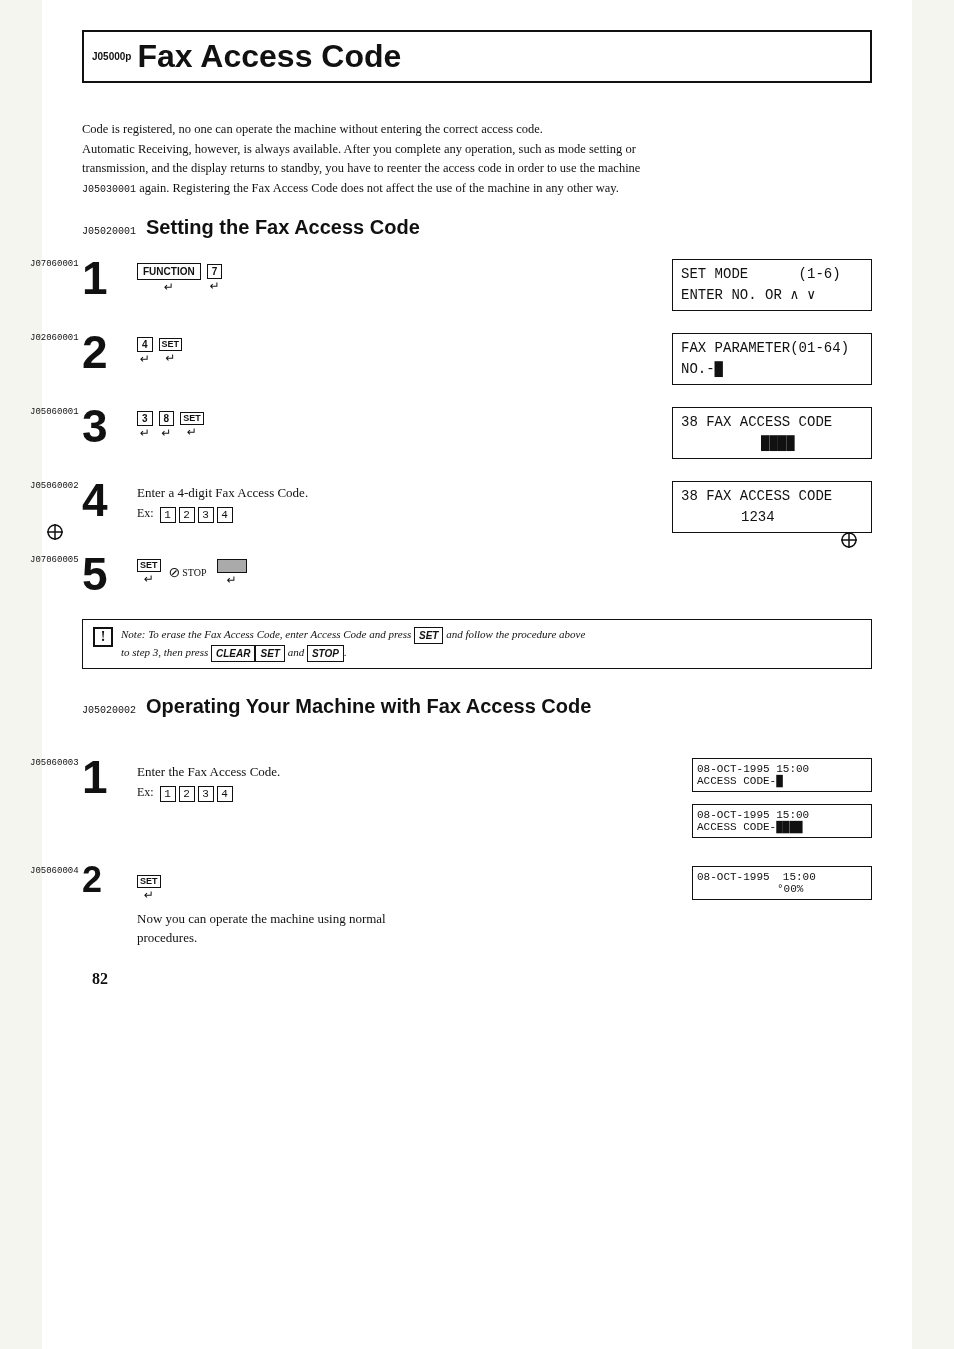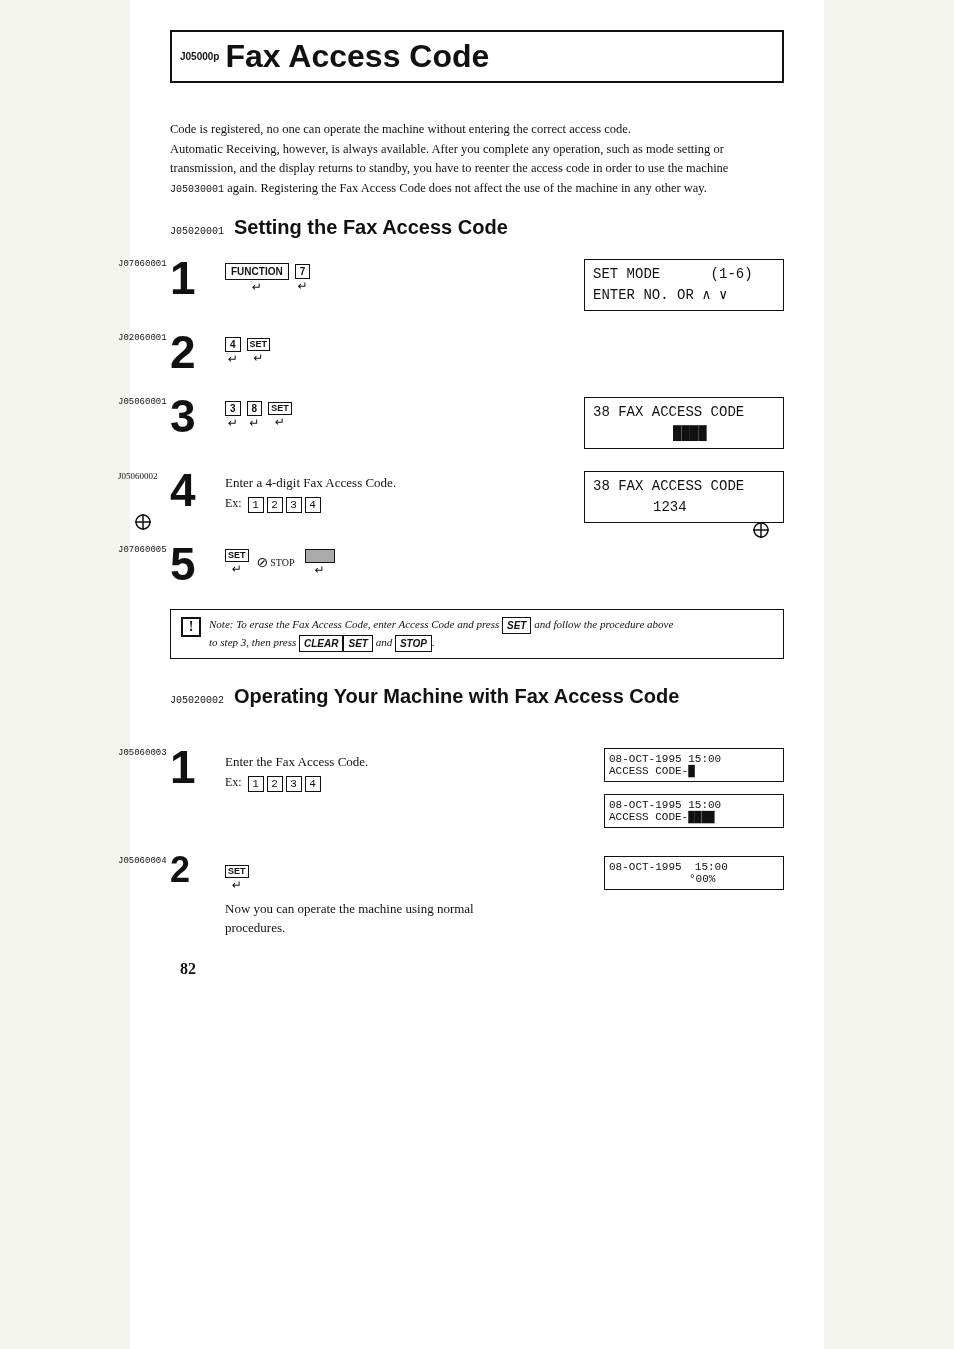--- a/index.html
+++ b/index.html
@@ -6,21 +6,21 @@
     body {
       background: #f5f5f0;
       font-family: 'Times New Roman', Times, serif;
       width: 954px;
       min-height: 1349px;
       color: #111;
       position: relative;
     }
     .page {
       background: #fff;
-      width: 694px;
+      width: 870px;
       margin: 0 auto;
       padding: 30px 40px 40px 40px;
       min-height: 1349px;
       position: relative;
     }
     .page-header {
       border: 2px solid #111;
       padding: 6px 12px 6px 8px;
       margin-bottom: 18px;
       display: flex;
@@ -299,20 +299,23 @@
         <div class="key-with-arrow">
           <div class="key-btn">4</div>
           <div class="key-arrow">↵</div>
         </div>
         <div class="key-with-arrow">
           <div class="label-set">SET</div>
           <div class="key-arrow">↵</div>
         </div>
       </div>
     </div>
+    <div class="step-right">
+      <div class="lcd-box">FAX PARAMETER(01-64)<br>NO.-█</div>
+    </div>
   </div>
 
   <div class="step-row">
     <span style="font-size:9px;font-family:'Courier New',monospace;position:absolute;left:-52px;top:0;white-space:nowrap;">J05060001</span>
     <div class="step-num">3</div>
     <div class="step-content">
       <div class="keys-group">
         <div class="key-with-arrow">
           <div class="key-btn">3</div>
           <div class="key-arrow">↵</div>
@@ -326,21 +329,21 @@
           <div class="key-arrow">↵</div>
         </div>
       </div>
     </div>
     <div class="step-right">
       <div class="lcd-box">38 FAX ACCESS CODE<br><span style="padding-left:80px;">████</span></div>
     </div>
   </div>
 
   <div class="step-row" style="align-items:flex-start;">
-    <span style="font-size:9px;font-family:Liberation Serif, serif;position:absolute;left:-52px;top:0;white-space:nowrap;text-align:center;">J05060002</span>
+    <span style="font-size:9px;font-family:Liberation Mono, monospace;position:absolute;left:-52px;top:0;white-space:nowrap;text-align:center;">J05060002</span>
     <div style="position:absolute;left:-36px;top:42px;">
       <svg width="18" height="18" viewBox="0 0 18 18">
         <circle cx="9" cy="9" r="7" fill="none" stroke="#111" stroke-width="1.5"></circle>
         <line x1="9" y1="1" x2="9" y2="17" stroke="#111" stroke-width="1.5"></line>
         <line x1="1" y1="9" x2="17" y2="9" stroke="#111" stroke-width="1.5"></line>
       </svg>
     </div>
     <div class="step-num">4</div>
     <div class="step-content-col">
       <div class="step-text">Enter a 4-digit Fax Access Code.</div>

